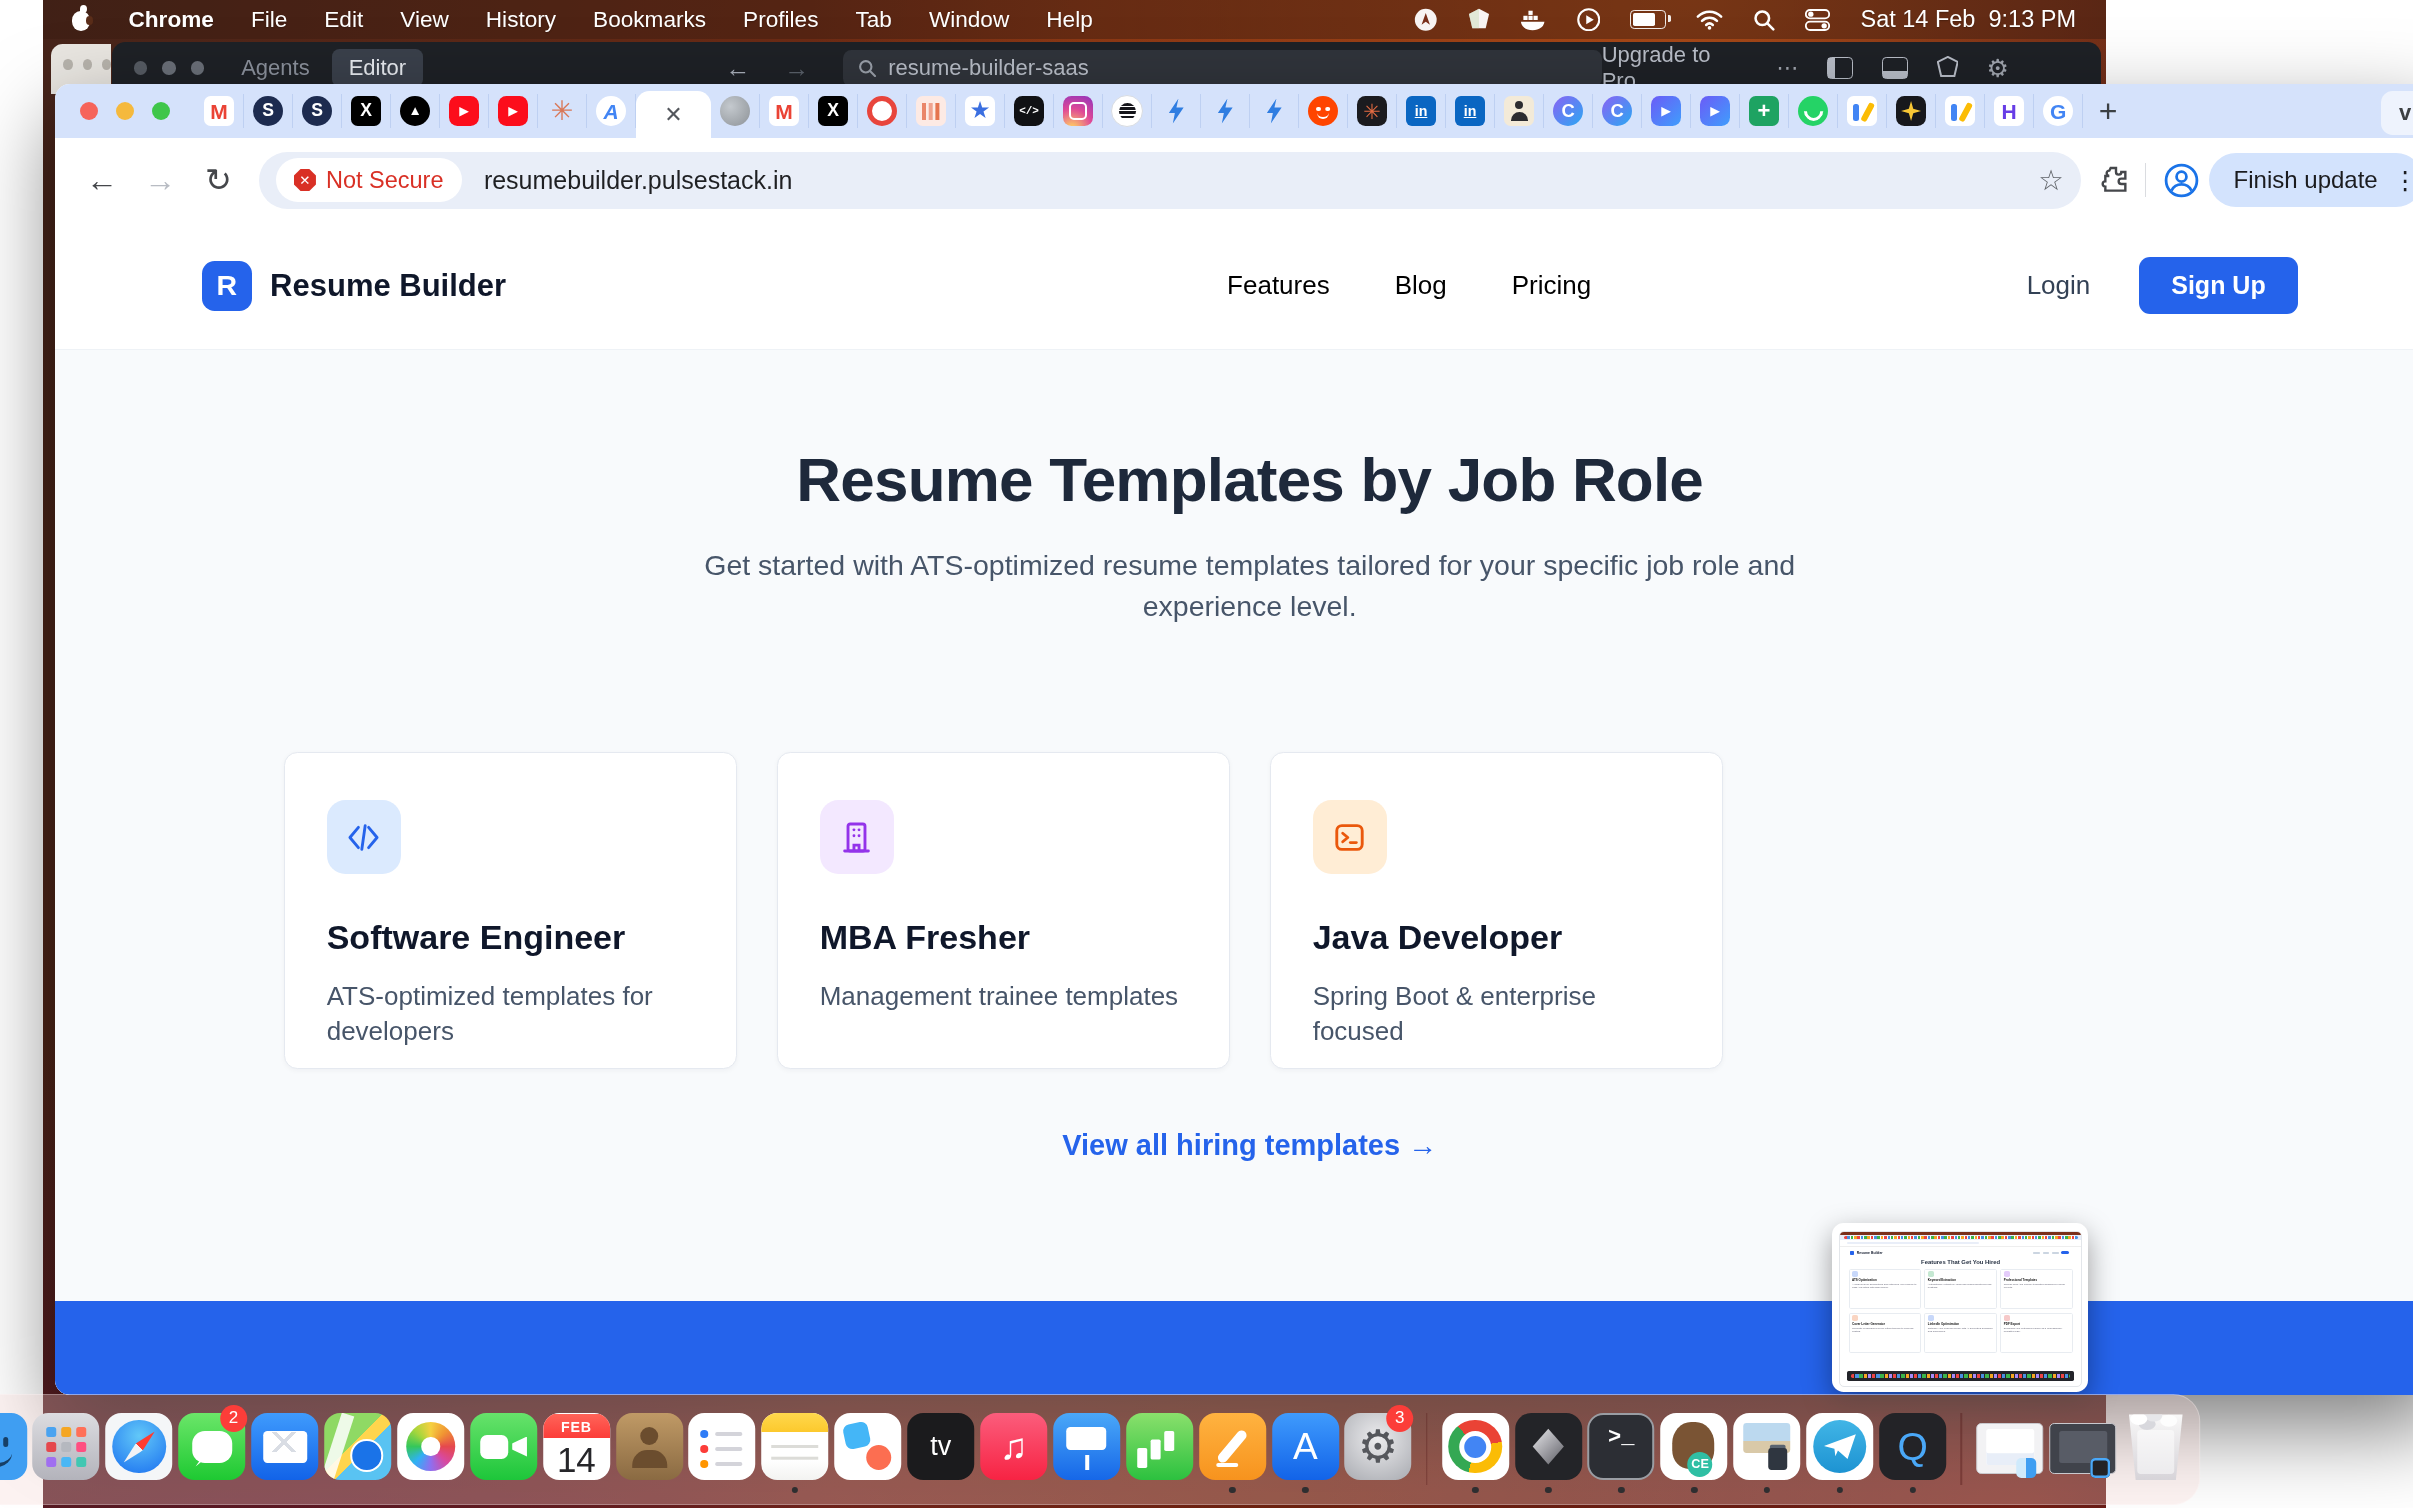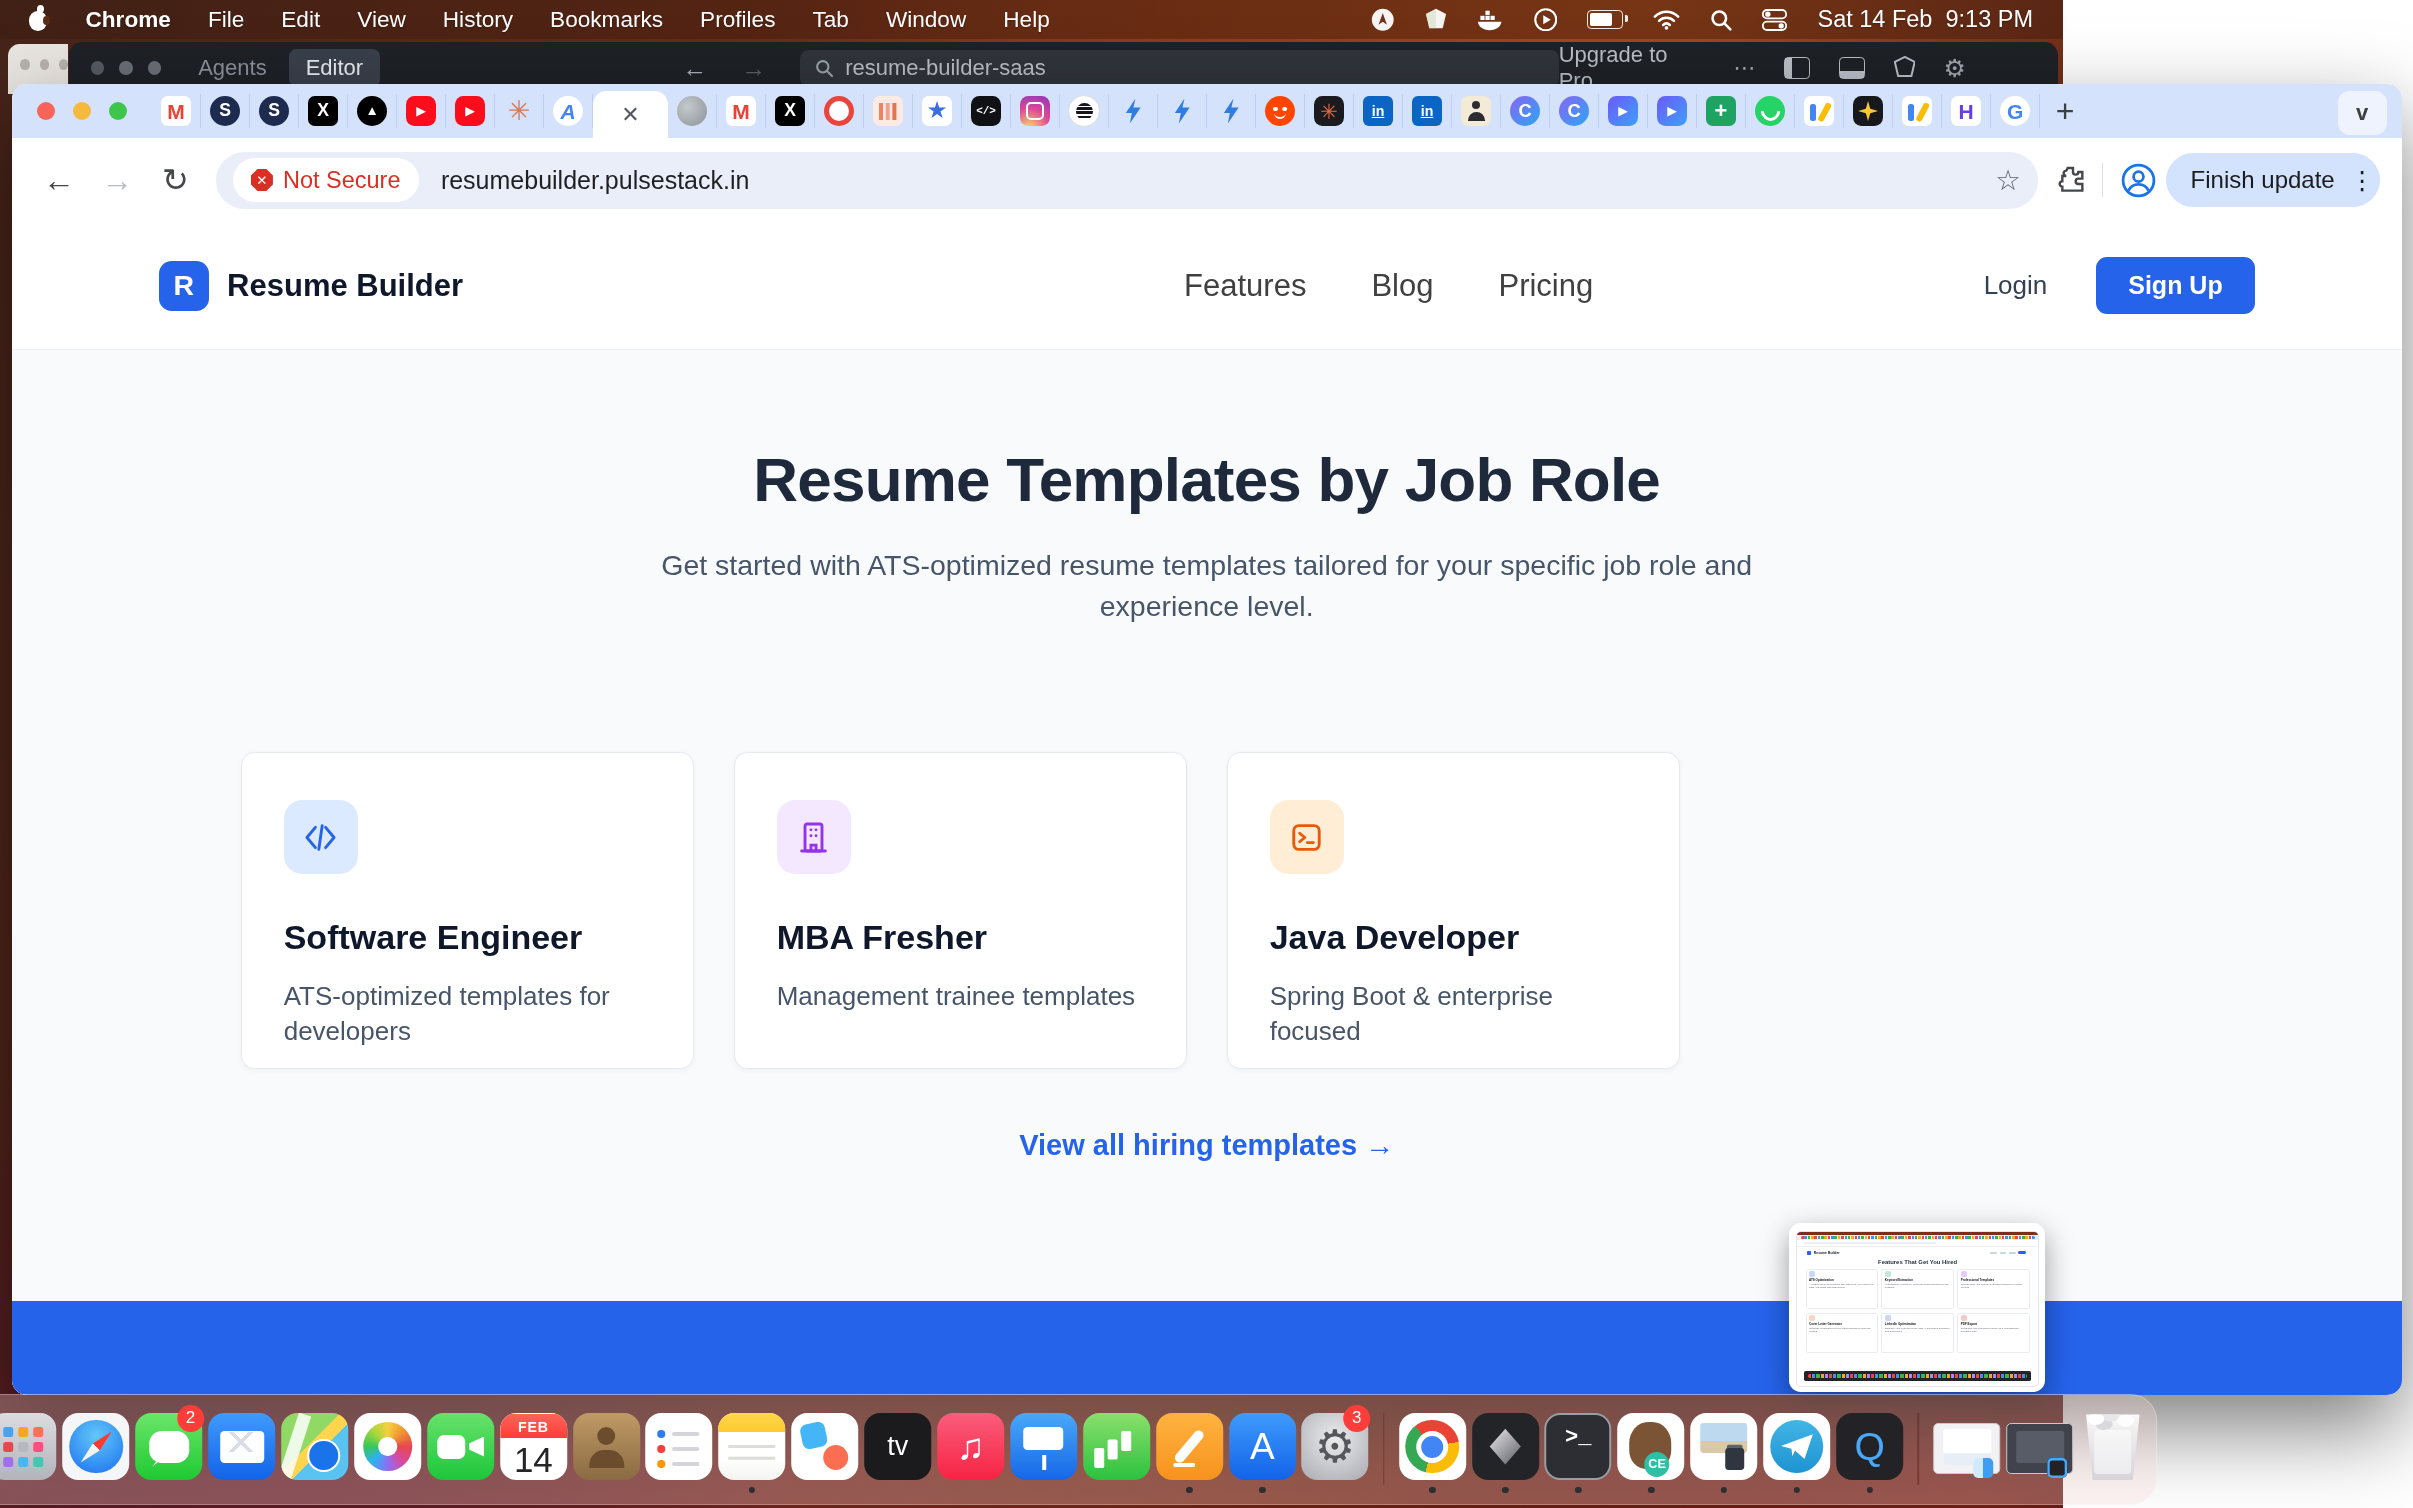--- a/index.html
+++ b/index.html
@@ -2,21 +2,21 @@
 <html style="font-size:13.4px"><head>
 <meta charset="utf-8">
 <style>
   html,body{margin:0;padding:0;width:2413px;height:1508px;overflow:hidden;
     font-family:"Liberation Sans","DejaVu Sans",sans-serif;-webkit-font-smoothing:antialiased;}
   .desktop{position:relative;width:2063px;height:1508px;
     background:
       radial-gradient(1425px 754px at 80% 0%, rgba(225,110,30,.55), transparent 62%),
       radial-gradient(1676px 1006px at 12% 108%, rgba(90,16,44,.8), transparent 60%),
       radial-gradient(1173px 670px at 96% 100%, rgba(160,40,18,.55), transparent 60%),
-      linear-gradient(100deg,#46241a,#7a2d13 45%,#6b2010 68%,#351019);}
+      linear-gradient(100deg,#46241a,#7a2d13 45%,#6b2010 68%,#351019); margin-left: 43px;}
   
   .menubar{position:absolute;left:0;top:0;width:100%;height:39px;display:flex;align-items:center;
     background:rgba(58,28,18,.45);color:#fff;font-size:22.6px;}
   .mb-left{display:flex;align-items:center;gap:37px;padding-left:28.5px;}
   .mb-left .apple{font-size:25px;line-height:1;position:relative;width:20px;height:23.5px;}
   .apple-shape{position:absolute;left:0;top:3.4px;width:18.4px;height:20px;background:#fff;border-radius:46% 46% 48% 48%;}
   .apple-shape::before{content:"";position:absolute;top:-5.9px;left:8.4px;width:6.7px;height:7.5px;background:#fff;border-radius:60% 60% 60% 0;}
   .apple-shape::after{content:"";position:absolute;top:5px;right:-3.4px;width:7.5px;height:9.2px;background:rgba(90,45,25,1);border-radius:50%;}
   .mb-item{white-space:nowrap;text-shadow:0 0.8px 1.7px rgba(0,0,0,.25);}
   .mb-item.first{font-weight:bold;}
@@ -120,21 +120,21 @@
   .tool-sep{width:1.7px;height:34px;background:#dadce0;margin:0 8.4px;flex:none;}
   .update-pill{height:54px;background:#d3e3fd;border-radius:27px;display:flex;align-items:center;gap:15px;
     padding:0 10px 0 25px;color:#1b1c1f;font-size:24px;flex:none;}
   .kebab{font-size:25px;color:#1b1c1f;letter-spacing:0;line-height:.6;text-align:center;width:20px;}
   
   .site{height:1173px;background:#f8fafc;position:relative;overflow:hidden;}
   .site-header{height:127px;background:#fff;border-bottom:1.7px solid #eef2f6;display:flex;align-items:center;padding:0 147px;}
   .logo-tile{width:50px;height:50px;border-radius:12.6px;background:#2563eb;color:#fff;font-weight:bold;font-size:28.5px;
     display:flex;align-items:center;justify-content:center;}
   .brand{margin-left:18.4px;color:#0f172a;font-weight:bold;font-size:31px;}
-  .site-nav{display:flex;gap:65px;margin-left:721px;color:#404040;font-size:31px;}
+  .site-nav{display:flex;gap:65px;margin-left:721px;color:#000000;font-size:26px;}
   .auth{margin-left:auto;display:flex;align-items:center;gap:49px;}
   .login{color:#334155;font-size:26px;}
   .signup{background:#2563eb;color:#fff;font-size:25px;font-weight:bold;border-radius:11px;padding:14.2px 32px;border:none;}
   .hero-title{margin:94px 0 0;text-align:center;color:#1e293b;font-size:62px;font-weight:800;letter-spacing:-0.8px;}
   .hero-sub{margin:30px auto 0;width:1115px;text-align:center;color:#475569;font-size:28.5px;line-height:41px;}
   .cards{position:absolute;left:229px;top:530px;display:flex;gap:40px;}
   .card{width:453px;height:317px;background:#fff;border:1.7px solid #e5e9f0;border-radius:13.4px;box-sizing:border-box;
     padding:47px 42px;box-shadow:0 1.7px 5px rgba(15,23,42,.04);}
   .tile{width:74px;height:74px;border-radius:18.4px;display:flex;align-items:center;justify-content:center;}
   .tile-blue{background:#dbeafe;color:#2563eb;}

